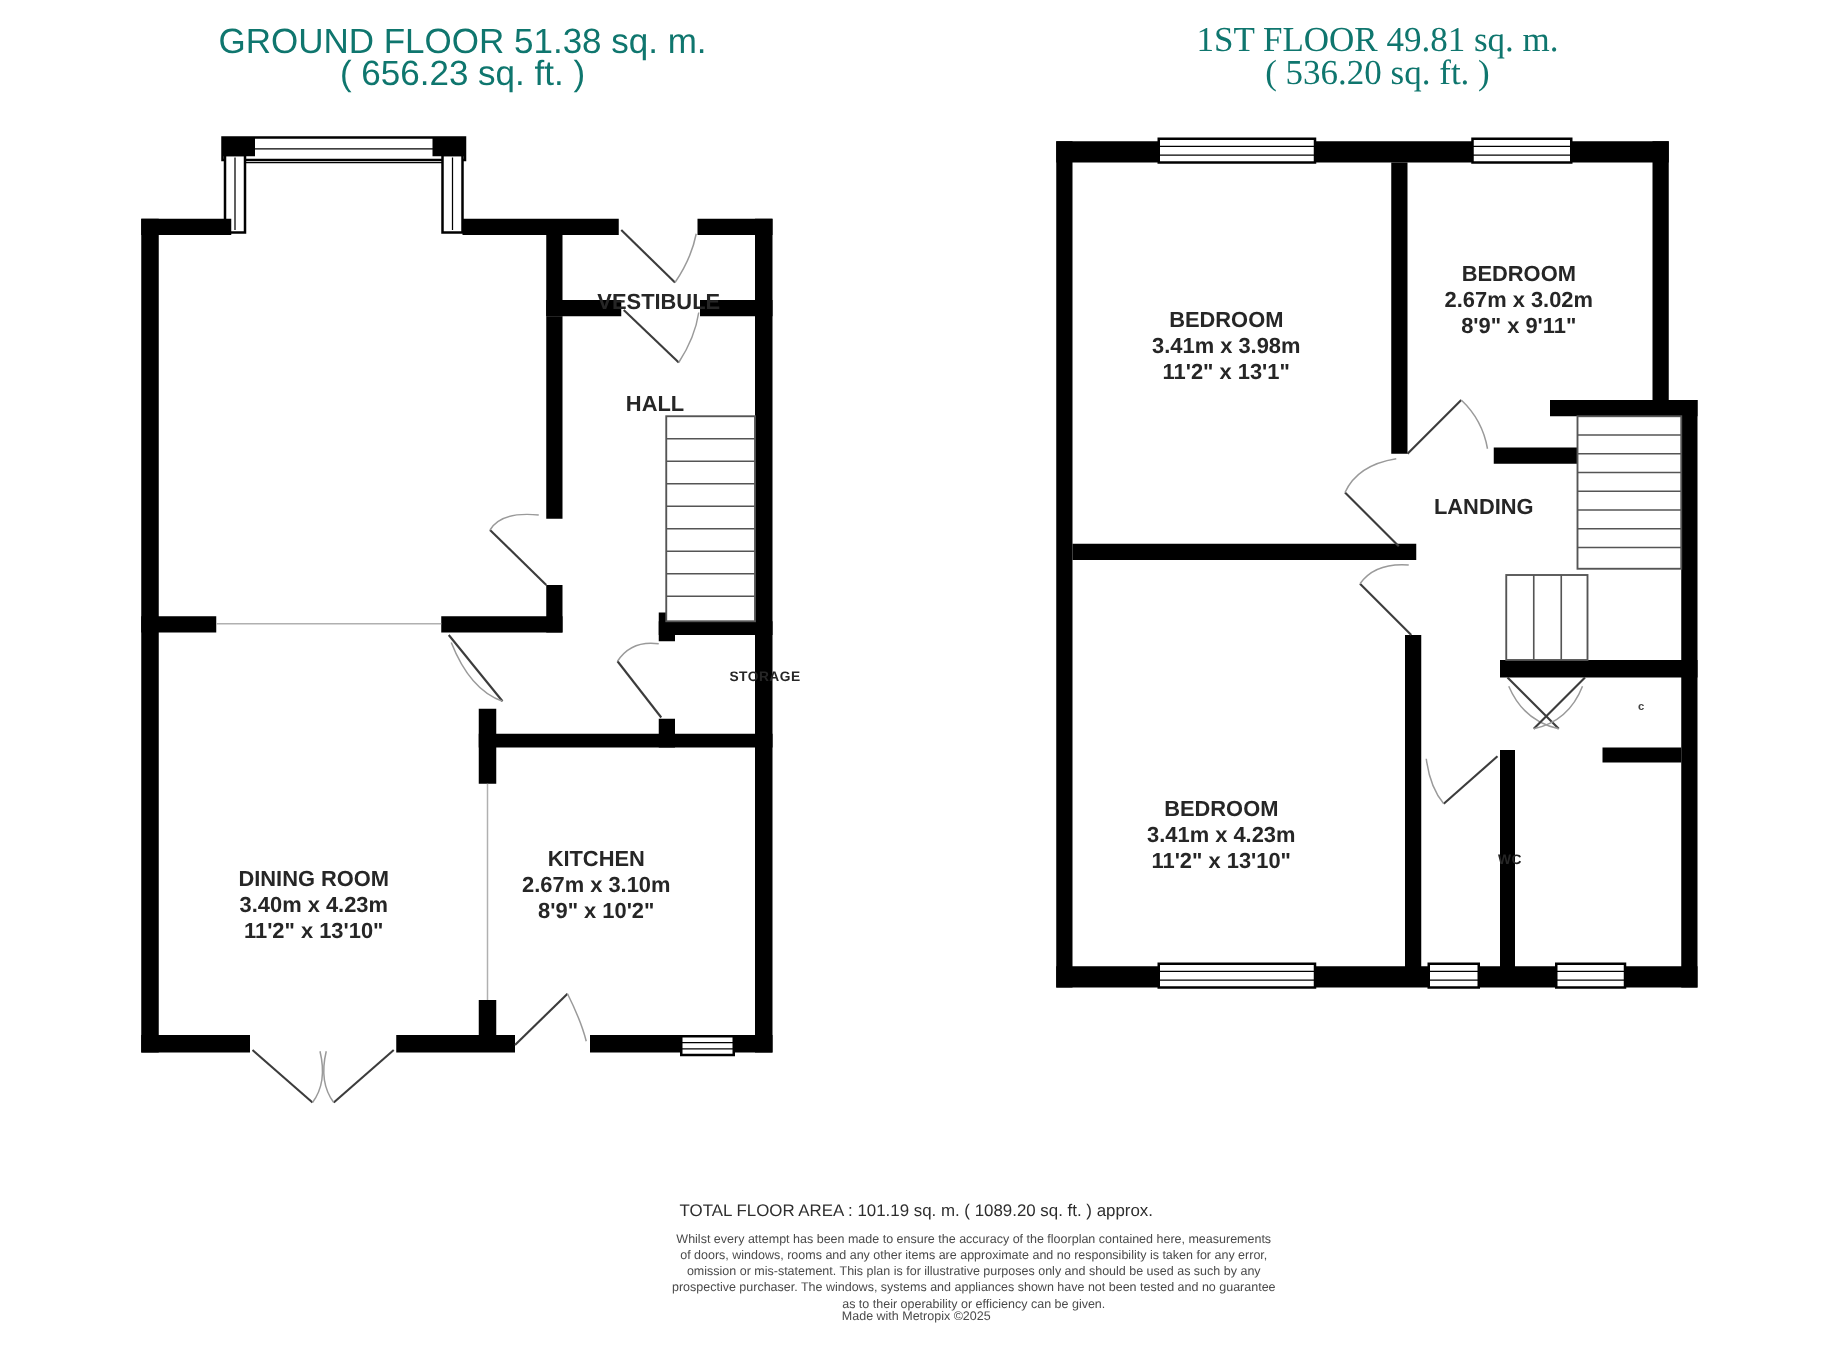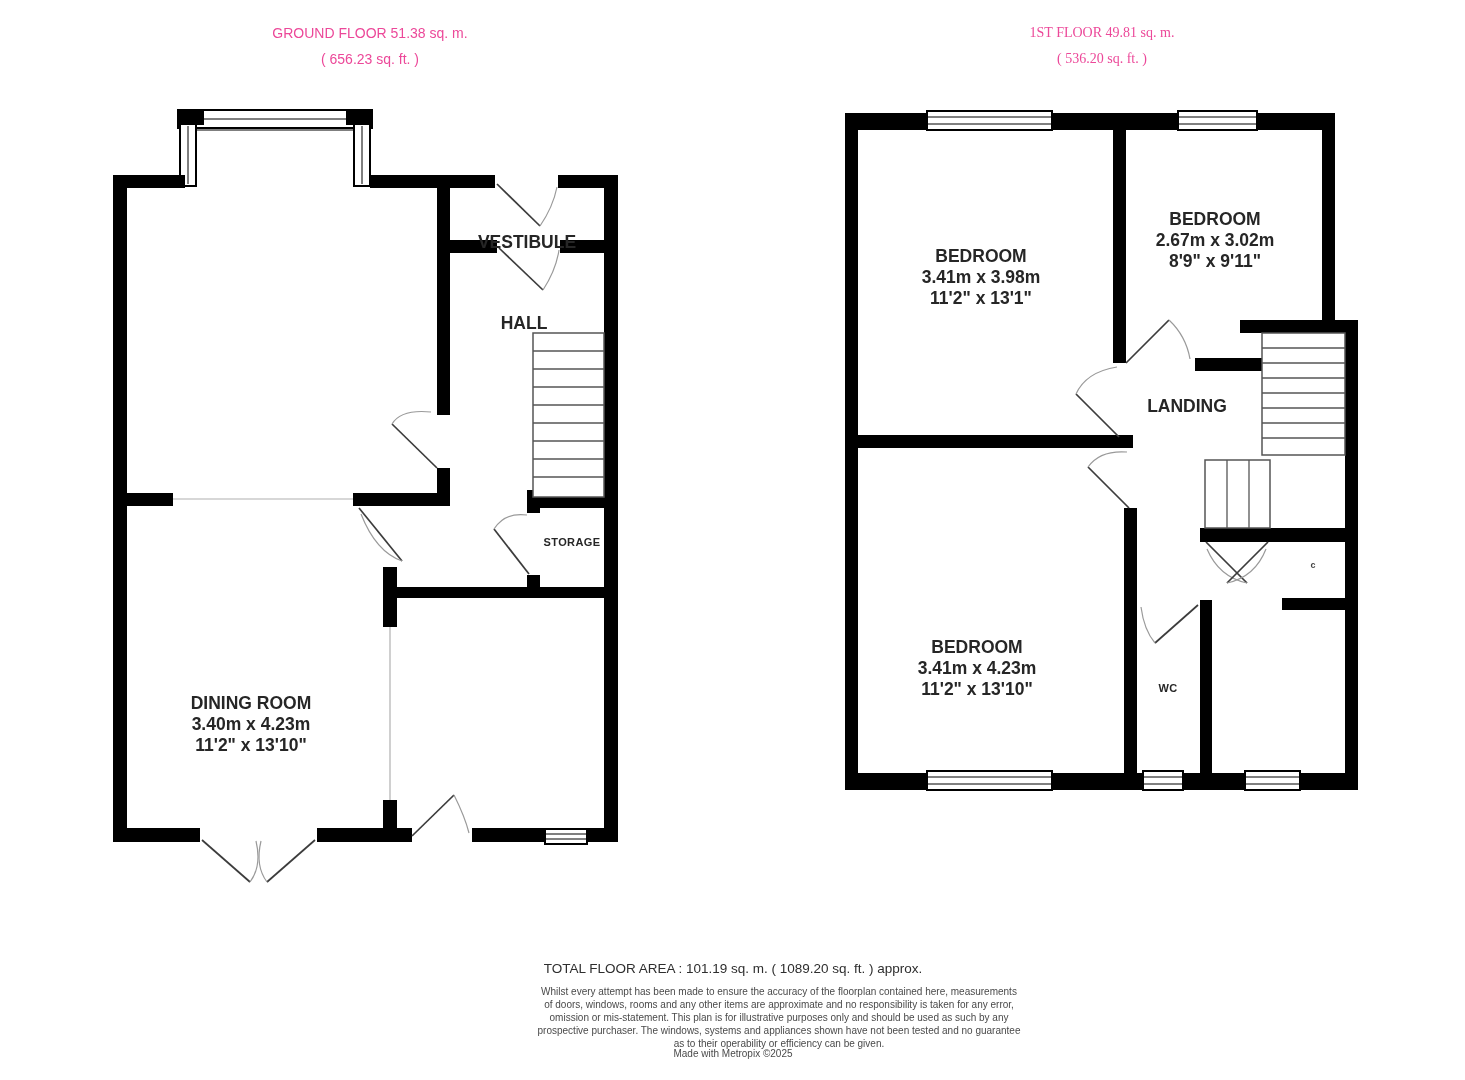--- a/index.html
+++ b/index.html
@@ -1,22 +1,22 @@
 <!DOCTYPE html>
 <html><head>
 <meta charset="utf-8">
 <style>
   html,body{margin:0;padding:0;background:#ffffff;}
   #canvas{position:relative;width:1465px;height:1080px;background:#ffffff;overflow:hidden;
           font-family:"Liberation Sans", sans-serif;}
   .floor-title{position:absolute;transform:translateX(-50%);text-align:center;
-               font-size:14px;line-height:26px;font-weight:400;color:#ec4899;white-space:nowrap;}
+               font-size:28px;line-height:26px;font-weight:400;color:#0f766e;white-space:nowrap;}
   .room-label{position:absolute;transform:translate(-50%,-50%);text-align:center;
               font-size:17.5px;line-height:21px;font-weight:700;color:#262626;white-space:nowrap;}
-  .room-label.small{font-size:11px;line-height:12px;letter-spacing:.4px;}
+  .room-label.small{font-size:11px;line-height:12px;letter-spacing:.4px;margin-left:40px;}
   .room-label.tiny{font-size:9px;line-height:10px;font-weight:700;color:#444;}
   .footer-total{position:absolute;transform:translateX(-50%);font-size:13.5px;font-weight:400;
                 color:#2e2e2e;white-space:nowrap;}
   .disclaimer{position:absolute;transform:translateX(-50%);text-align:center;font-size:10px;
               line-height:13px;color:#4a4a4a;white-space:nowrap;}
   .credit{position:absolute;transform:translateX(-50%);font-size:10px;color:#4a4a4a;white-space:nowrap;}
   svg{position:absolute;}
   .wall{fill:#000000;}
   .win{fill:#ffffff;stroke:#000000;stroke-width:2;}
   .winline{stroke:#000000;stroke-width:1;}
@@ -232,20 +232,25 @@
     <div>HALL</div>
   </div>
   <div class="room-label small" style="left:572px;top:542px;">
     <div>STORAGE</div>
   </div>
   <div class="room-label" style="left:251px;top:708px;margin-top:16px;">
     <div>DINING ROOM</div>
     <div>3.40m x 4.23m</div>
     <div>11'2" x 13'10"</div>
   </div>
+  <div class="room-label" style="left:477px;top:708px;">
+    <div>KITCHEN</div>
+    <div>2.67m x 3.10m</div>
+    <div>8'9" x 10'2"</div>
+  </div>
 
   <div class="room-label" style="left:981px;top:277px;">
     <div>BEDROOM</div>
     <div>3.41m x 3.98m</div>
     <div>11'2" x 13'1"</div>
   </div>
   <div class="room-label" style="left:1215px;top:240px;">
     <div>BEDROOM</div>
     <div>2.67m x 3.02m</div>
     <div>8'9" x 9'11"</div>

